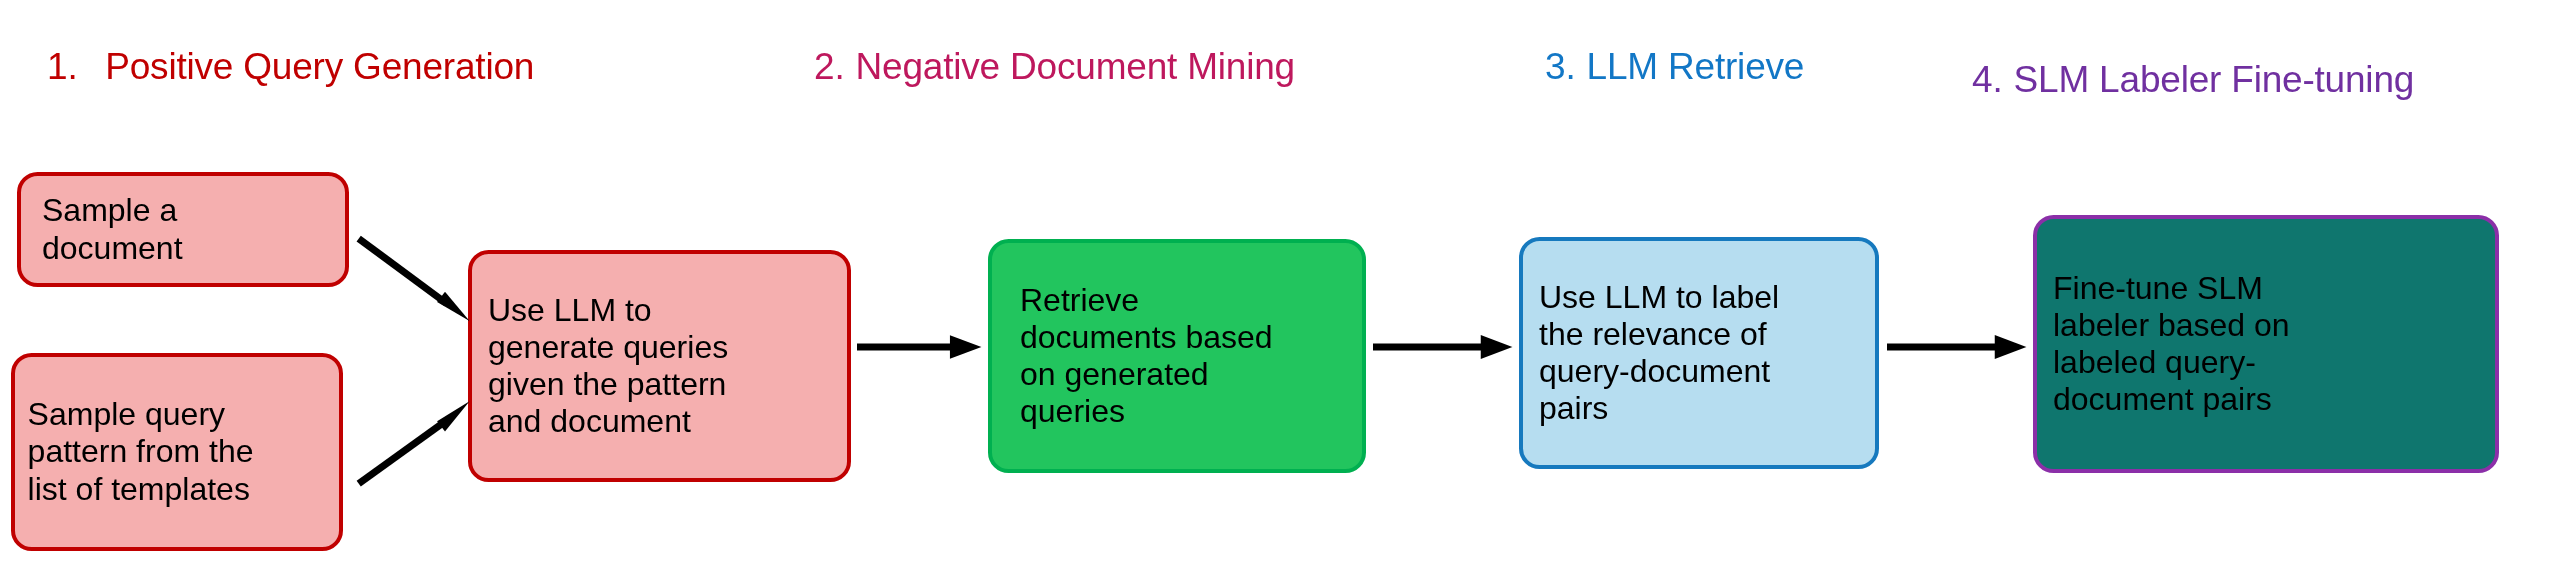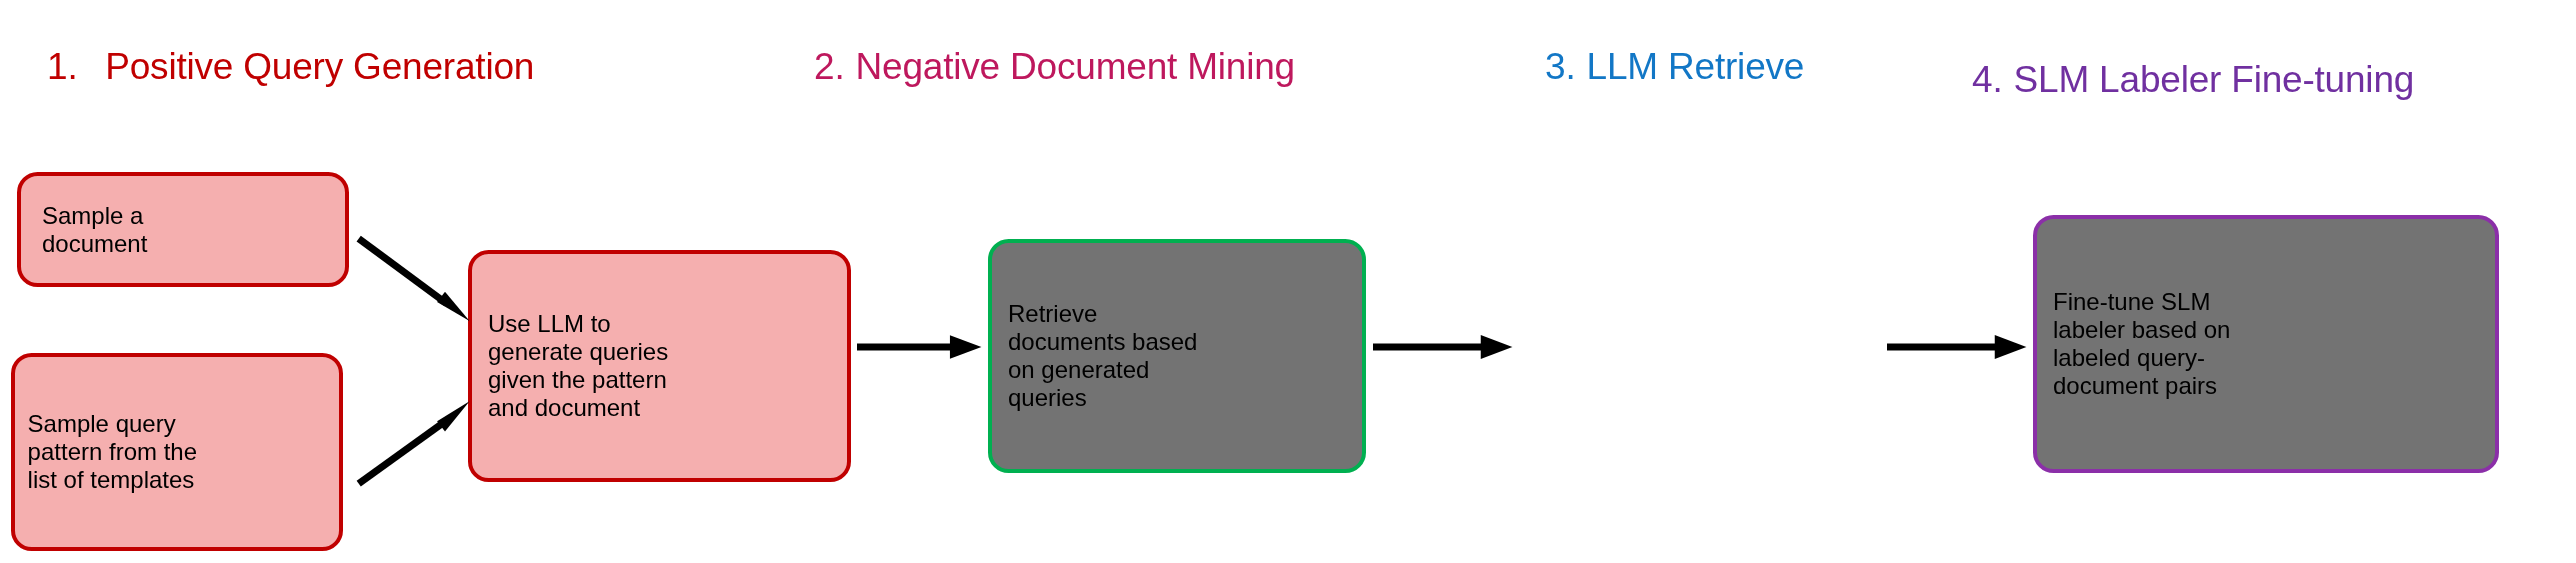--- a/index.html
+++ b/index.html
@@ -36,42 +36,43 @@
   
   .flow-box {
     position: absolute;
     box-sizing: border-box;
     border-radius: 20.6px;
     display: flex;
     align-items: center;
     overflow: hidden;
   }
   .flow-box .box-text {
-    font-size: 24px;
+    font-size: 32px;
     line-height: 1.16;
     color: #000000;
     padding: 0 6.3px 0 16px;
     white-space: pre-line;
     width: 100%;
   }
 
   .box-red {
     background: #F5AFAF;
     border: 4.7px solid #C00000;
   }
   .box-green {
-    background: #737373;
+    background: #22c55e;
     border: 4.7px solid #00B050;
+    padding-left: 12px;
   }
   .box-blue {
     background: #B6DDF0;
     border: 4.7px solid #1679BE;
   }
   .box-purple {
-    background: #737373;
+    background: #0f766e;
     border: 4.7px solid #8B2FA8;
   }
 
   
   #box-sample-document {
     left: 17.4px;  top: 172px;  width: 332px;  height: 115px;
   }
   #box-sample-document .box-text { padding-left: 20.6px; }
 
   #box-sample-query-pattern {
@@ -146,20 +147,26 @@
 and document</div>
   </div>
 
   <div class="flow-box box-green" id="box-retrieve-documents">
     <div class="box-text">Retrieve
 documents based
 on generated
 queries</div>
   </div>
 
+  <div class="flow-box box-blue" id="box-label-relevance">
+    <div class="box-text">Use LLM to label
+the relevance of
+query-document
+pairs</div>
+  </div>
 
   <div class="flow-box box-purple" id="box-finetune-slm">
     <div class="box-text">Fine-tune SLM
 labeler based on
 labeled query-
 document pairs</div>
   </div>
 
   <svg class="arrow-svg" id="arrow-doc-to-gen" viewBox="0 0 150 120">
     <line class="arrow-line" x1="2" y1="2" x2="113" y2="84"></line>

